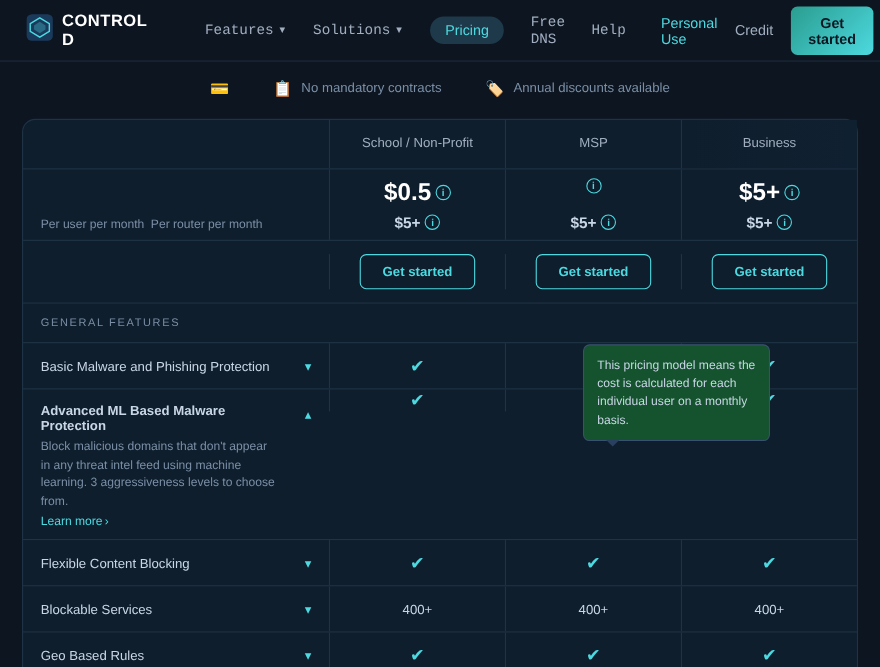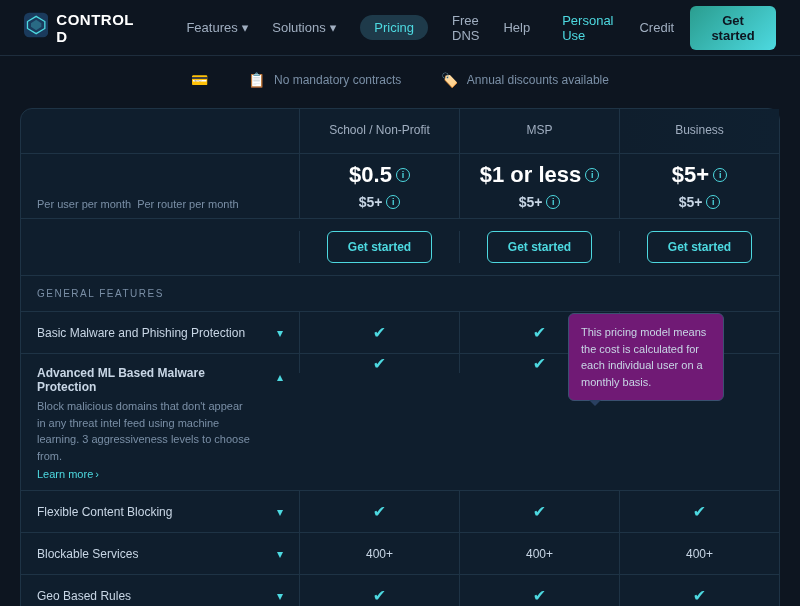--- a/index.html
+++ b/index.html
@@ -43,20 +43,21 @@
       gap: 24px;
       flex: 1;
     }
     .nav-link {
       color: #a0aec0;
       font-size: 13px;
       cursor: pointer;
       display: flex;
       align-items: flex-start;
       gap: 4px;
+      font-family: Liberation Mono, monospace;
     }
     .nav-link-pricing {
       background: #1e3a4a;
       color: #4dd9e0;
       padding: 5px 14px;
       border-radius: 20px;
       font-size: 13px;
       cursor: pointer;
     }
     .nav-right {
@@ -273,31 +274,31 @@
       font-size: 16px;
     }
     .feature-cell-content {
       display: flex;
       flex-direction: column;
     }
 
     
     .tooltip-box {
       position: absolute;
-      background: #701a75;
+      background: #14532d;
       border: 1px solid #3a5070;
       border-radius: 6px;
       padding: 10px 12px;
       font-size: 11px;
       color: #c8d6e5;
       line-height: 1.5;
-      width: 156px;
+      width: 170px;
       z-index: 100;
       top: 205px;
-      right: 76px;
+      right: 100px;
     }
     .tooltip-arrow {
       position: absolute;
       bottom: -6px;
       left: 20px;
       width: 0;
       height: 0;
       border-left: 6px solid transparent;
       border-right: 6px solid transparent;
       border-top: 6px solid #2a4060;
@@ -386,21 +387,20 @@
           <span>$0.5</span>
           <span class="info-icon">i</span>
         </div>
         <div class="price-val-sub">
           <span>$5+</span>
           <span class="info-icon">i</span>
         </div>
       </div>
       <div class="pricing-value-cell">
         <div class="price-val">
-          <span>$1 or less</span>
           <span class="info-icon">i</span>
         </div>
         <div class="price-val-sub">
           <span>$5+</span>
           <span class="info-icon">i</span>
         </div>
       </div>
       <div class="pricing-value-cell">
         <div class="price-val">
           <span>$5+</span>

